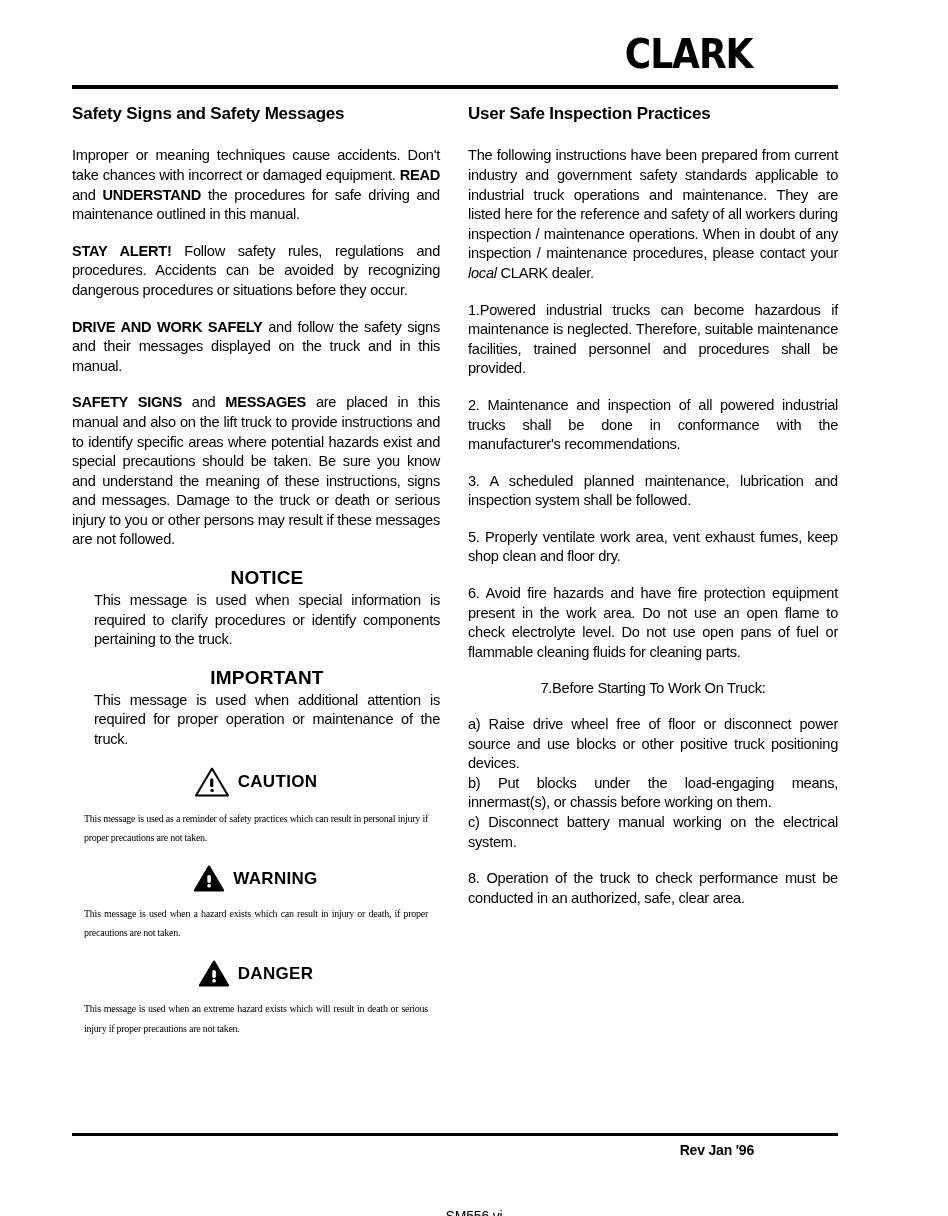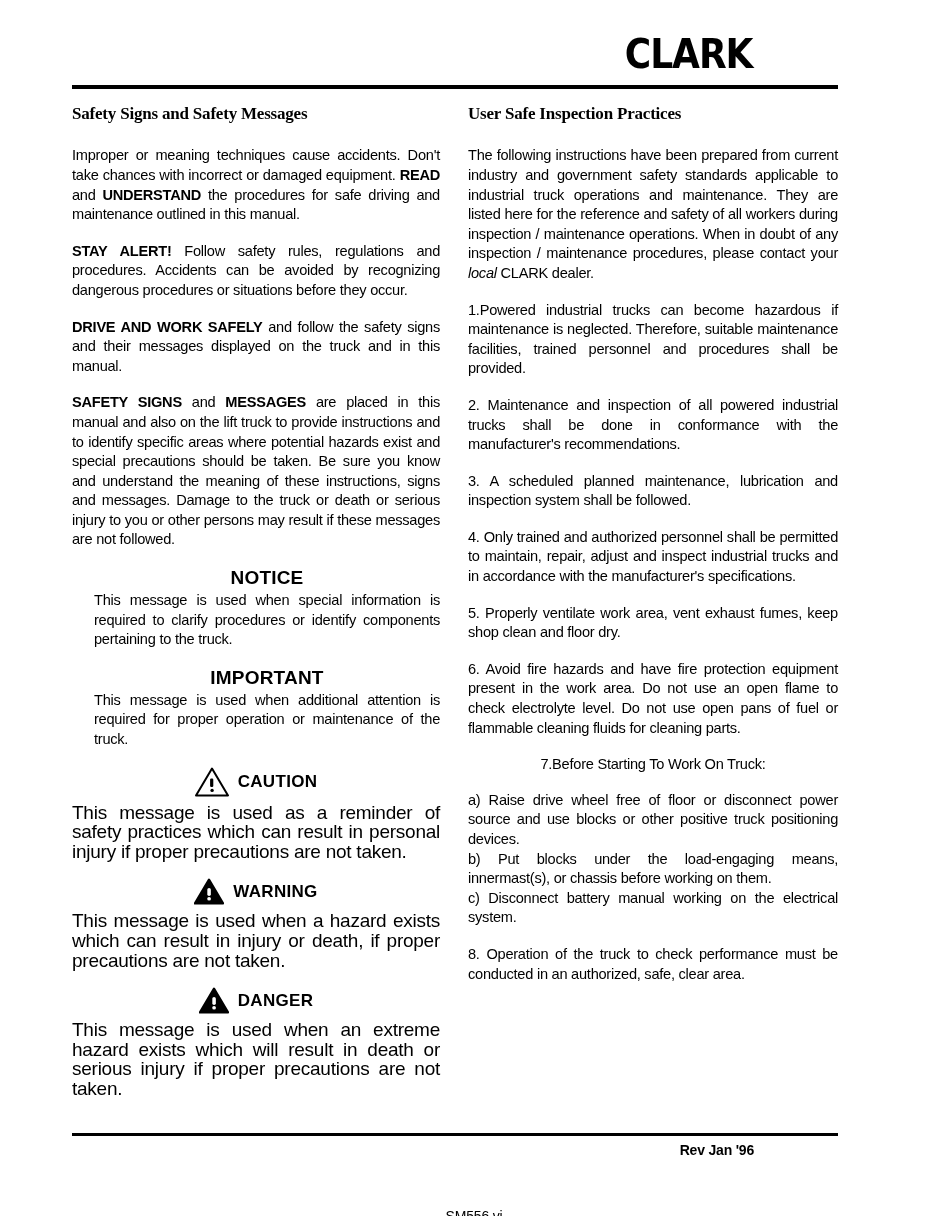--- a/index.html
+++ b/index.html
@@ -60,21 +60,20 @@
   }
   .col-left  { left: 0px;   width: 368px; }
   .col-right { left: 396px; width: 370px; }
 
   h2.col-title {
     font-size: 17px;
     font-weight: bold;
     margin: 0 0 22px 0;
     letter-spacing: -0.2px;
     line-height: 1.2;
-    font-family: Liberation Serif, serif;
   }
 
   p.body {
     font-size: 14.6px;
     line-height: 19.6px;
     margin: 0 0 17px 0;
     text-align: justify;
     letter-spacing: -0.25px;
   }
   p.body.last { margin-bottom: 0; }
@@ -111,25 +110,26 @@
     gap: 9px;
     margin: 0 0 6px 0;
   }
   .alert-label {
     font-size: 17px;
     font-weight: bold;
     letter-spacing: 0.3px;
     line-height: 1;
   }
   .alert-body {
-    font-size: 19px;
+    font-size: 10px;
     line-height: 19.6px;
-    margin: 0;
+    margin: 12px;
     text-align: justify;
     letter-spacing: -0.25px;
+    font-family: Liberation Serif, serif;
   }
   .tri-icon { display: block; }
 
   
   .footer-rule {
     position: absolute;
     left: 72px;
     top: 1133px;
     width: 766px;
     height: 3px;
@@ -224,21 +224,20 @@
         </div>
     </div>
 
     <div class="col col-right">
       <h2 class="col-title">User Safe Inspection Practices</h2>
       <p class="body" id="right-intro"><span>The following instructions have been prepared from current industry and government safety standards applicable to industrial truck operations and maintenance. They are listed here for the reference and safety of all workers during inspection / maintenance operations. When in doubt of any inspection / maintenance procedures, please contact your </span><i>local</i><span> CLARK dealer.</span></p>
       <div id="right-items">
           <p class="body">1.Powered industrial trucks can become hazardous if maintenance is neglected. Therefore, suitable maintenance facilities, trained personnel and procedures shall be provided.</p>
           <p class="body">2. Maintenance and inspection of all powered industrial trucks shall be done in conformance with the manufacturer's recommendations.</p>
           <p class="body">3. A scheduled planned maintenance, lubrication and inspection system shall be followed.</p>
-          <p class="body">4. Only trained and authorized personnel shall be permitted to maintain, repair, adjust and inspect industrial trucks and in accordance with the manufacturer's specifications.</p>
           <p class="body">5. Properly ventilate work area, vent exhaust fumes, keep shop clean and floor dry.</p>
           <p class="body">6. Avoid fire hazards and have fire protection equipment present in the work area.  Do not use an open flame to check electrolyte level.  Do not use open pans of fuel or flammable cleaning fluids for cleaning parts.</p>
         </div>
       <div id="right-item7">
           <p class="body tight" style="margin-bottom: 16px; text-align: center;">7.Before Starting To Work On Truck:</p>
           <p class="body" style="margin-bottom: 0px;">a) Raise drive wheel free of floor or disconnect power source and use blocks or other positive truck positioning devices.</p>
           <p class="body" style="margin-bottom: 0px;">b) Put blocks under the load-engaging means, innermast(s), or chassis before working on them.</p>
           <p class="body" style="margin-bottom: 17px;">c) Disconnect battery manual working on the electrical system.</p>
         </div>
       <p class="body last">8. Operation of the truck to check performance must be conducted in an authorized, safe, clear area.</p>

